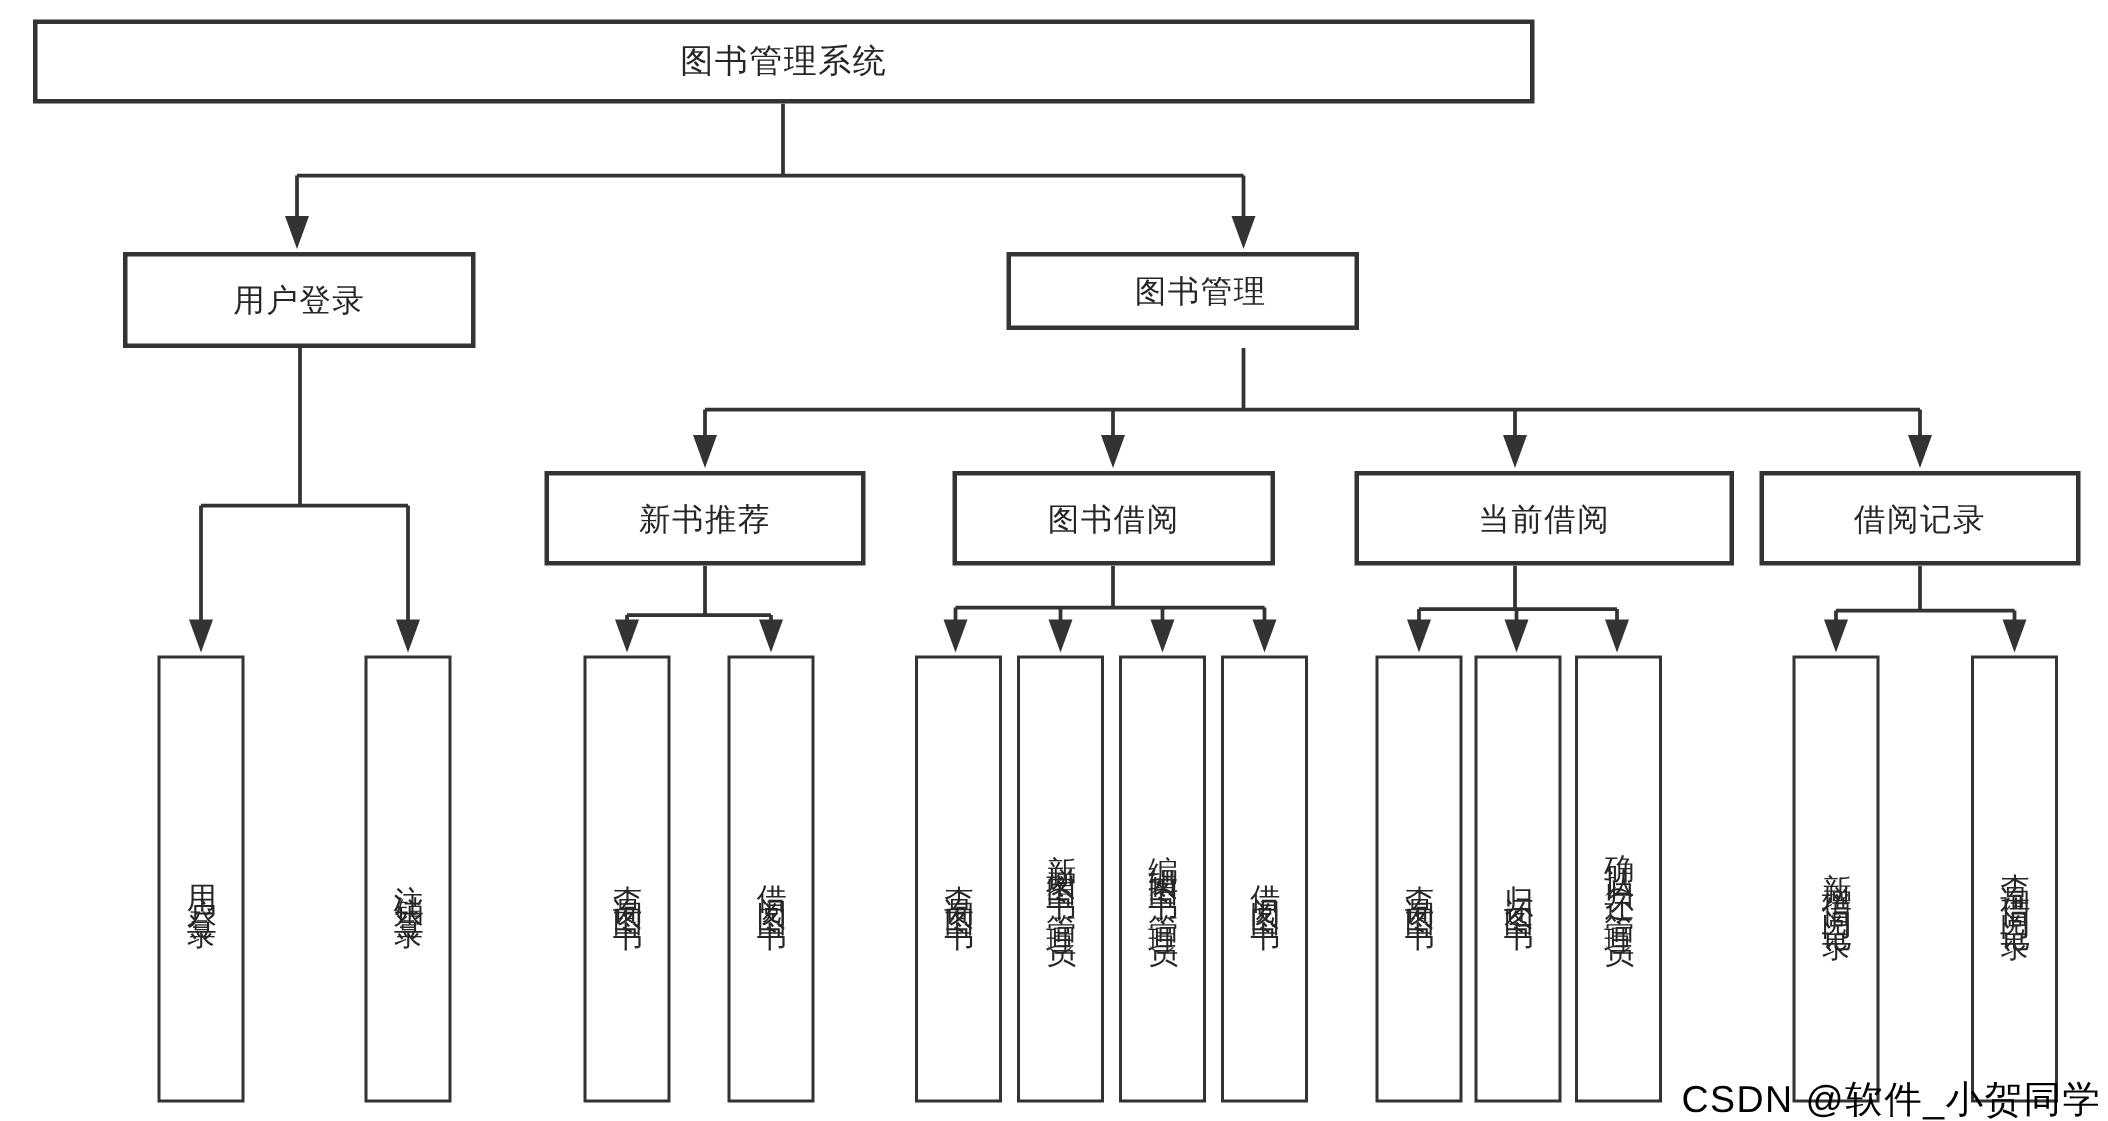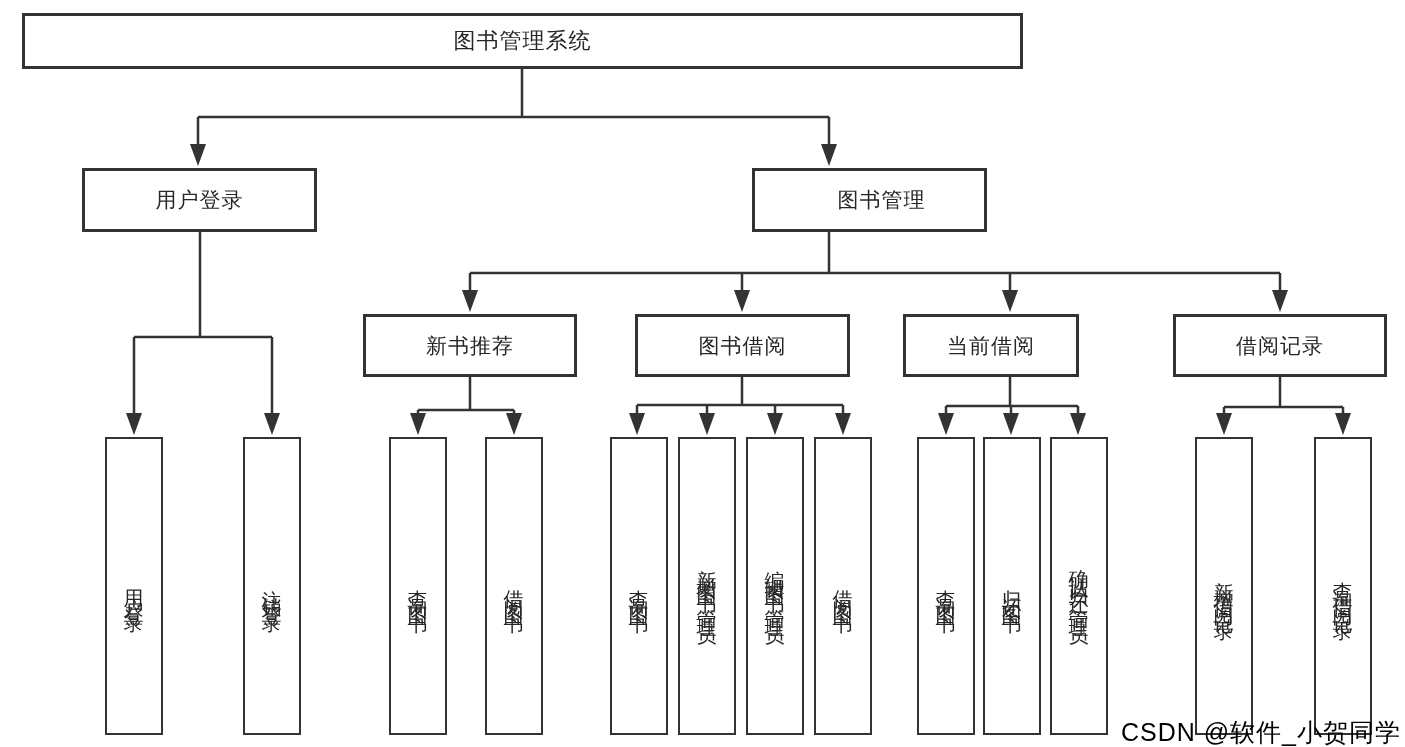--- a/index.html
+++ b/index.html
@@ -16,25 +16,25 @@
     position:absolute;
     box-sizing:border-box;
     border:3px solid #333333;
     background:#ffffff;
     display:flex;align-items:center;justify-content:center;
     text-align:center;
   }
   .hnode{font-size:21px;letter-spacing:1px;text-align:right;}
   .root{left:22px;top:13px;width:1001px;height:56px;font-size:22px;}
   .b-user{left:82px;top:168px;width:235px;height:64px;}
-  .b-book{left:752px;top:168px;width:235px;height:64px;padding-left:24px;}
+  .b-book{left:671px;top:168px;width:235px;height:52px;padding-left:24px;}
   .r2{top:314px;height:63px;}
   .b-rec{left:363px;width:214px;}
   .b-bor{left:635px;width:215px;}
-  .b-cur{left:903px;width:176px;}
+  .b-cur{left:903px;width:253px;}
   .b-log{left:1173px;width:214px;}
   .leaf{
     top:437px;height:298px;width:58px;
     border-width:2.5px;
   }
   .vtext{
     writing-mode:vertical-rl;
     text-orientation:mixed;
     font-size:20px;
     letter-spacing:8px;

